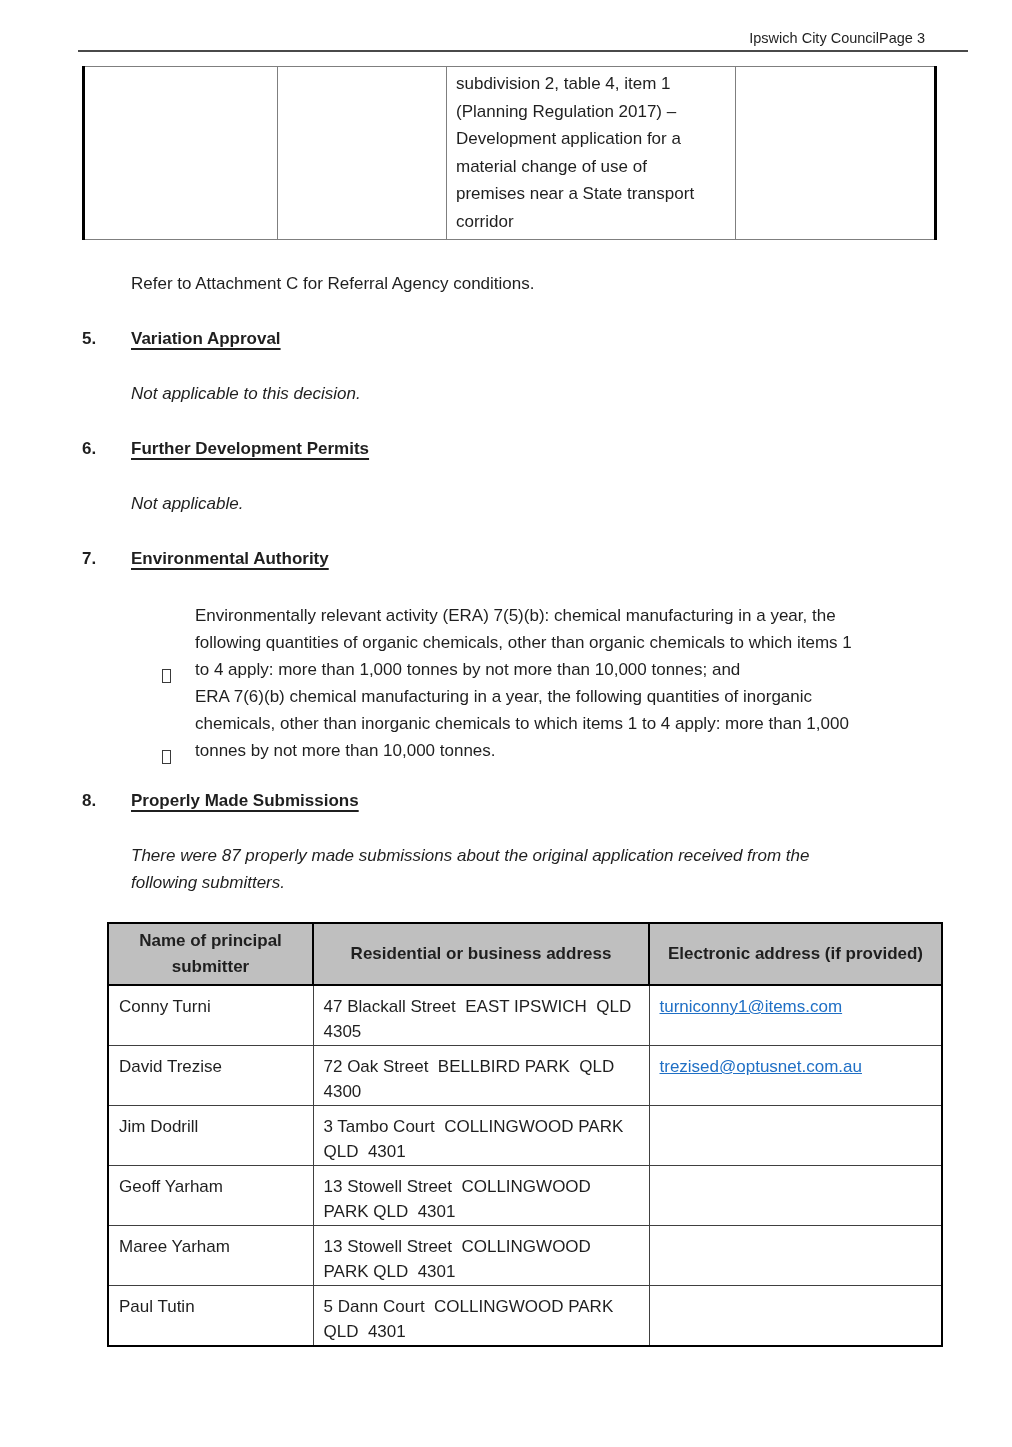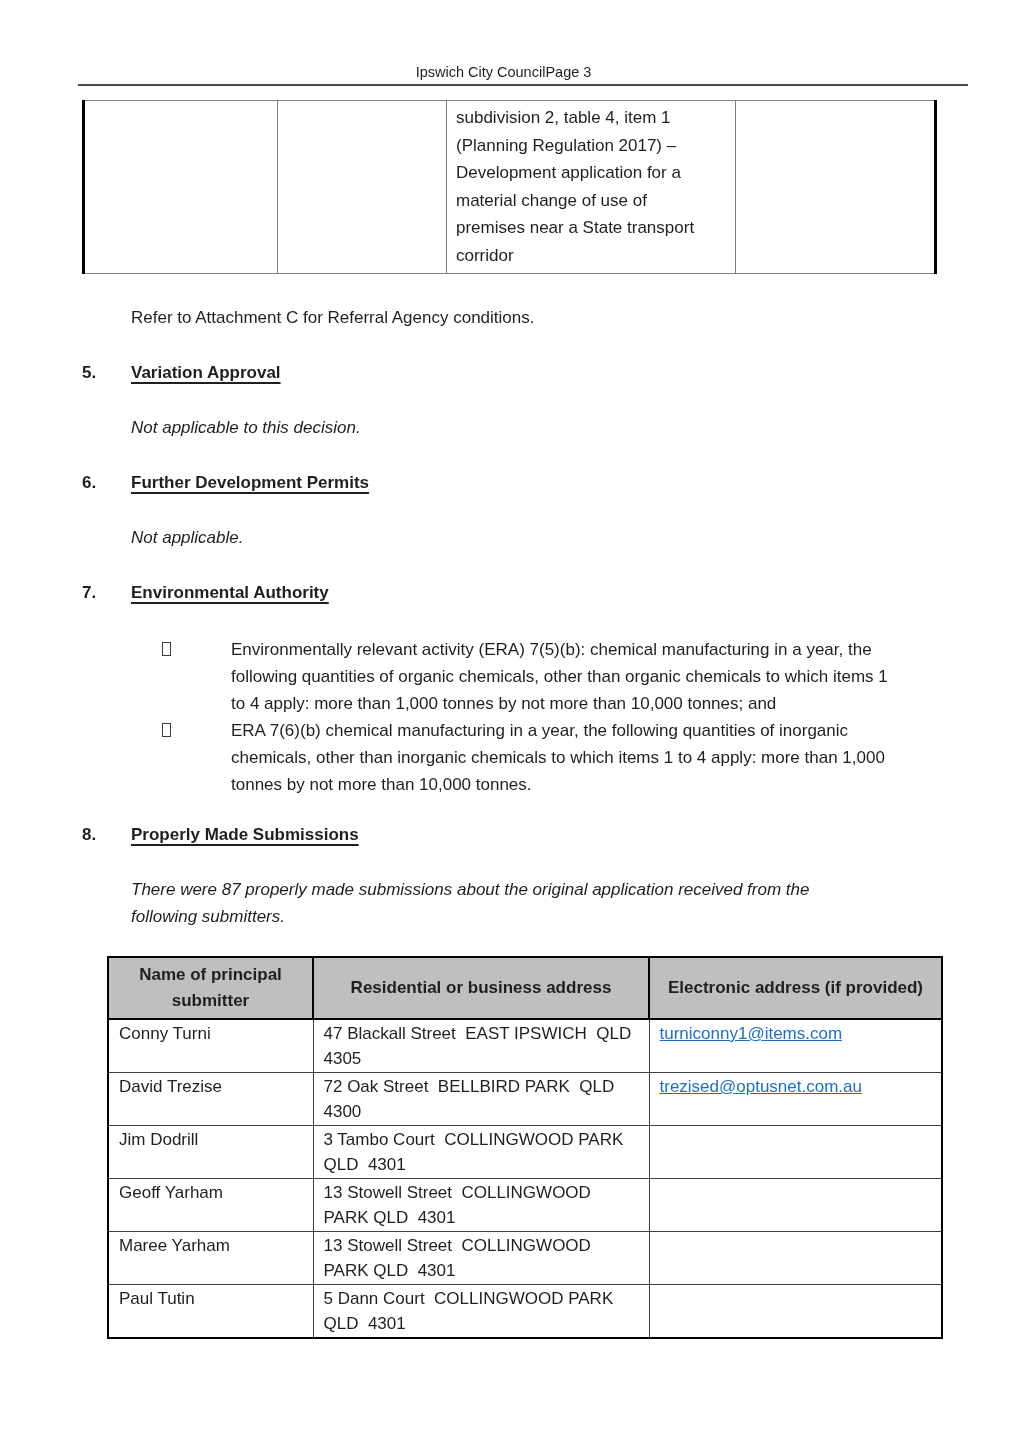--- a/index.html
+++ b/index.html
@@ -8,23 +8,23 @@
     background: #ffffff;
     font-family: "Liberation Sans", sans-serif;
     color: #1f1f1f;
     position: relative;
     overflow: hidden;
   }
   .page { width: 1012px; height: 1447px; background: #fff; }
 
   
   .page-header {
-    display: flex; justify-content: center;
+    display: flex; justify-content: flex-end;
     margin: 0 44px 0 82px;
-    padding-top: 64px;
+    padding-top: 30px;
     font-size: 14.5px;
   }
   .page-header .hdr-right { margin-right: 43px; }
   .header-rule {
     margin: 4px 44px 0 78px;
     border: 0;
     border-top: 2px solid #4a4a4a;
     height: 0;
   }
 
@@ -71,21 +71,21 @@
     text-decoration-thickness: 2px;
     text-underline-offset: 4px;
   }
   .mt-h { margin-top: 28px; }
   .mt-b { margin-top: 28px; font-style: italic; }
 
   .italic { font-style: italic; }
 
   
   .bullets { margin: 30px 40px 0 160px; }
-  .bullet-item { display: flex; align-items: flex-start; gap: 36px; }
+  .bullet-item { display: flex; align-items: flex-end; }
   .tofu-box {
     flex: 0 0 auto;
     width: 9px; height: 14px;
     border: 1.4px solid #3a3a3a;
     margin: 6px 0 0 2px;
     box-sizing: border-box;
   }
   .bullet-text {
     margin-left: 24px;
     font-size: 17px;
@@ -107,21 +107,21 @@
     font-weight: bold;
     text-align: center;
     vertical-align: middle;
     padding: 4px 10px;
     line-height: 26px;
     height: 52px;
   }
   .sub-table td {
     border: 1px solid #404040;
     vertical-align: top;
-    padding: 1px 10px 0 10px;
+    padding: 8px 10px 0 10px;
     font-size: 17px;
     line-height: 25px;
     height: 51px;
     white-space: pre-wrap;
     overflow: hidden;
   }
   .email-link {
     color: var(--link, #1F6FC5);
     text-decoration: underline;
     cursor: pointer;

